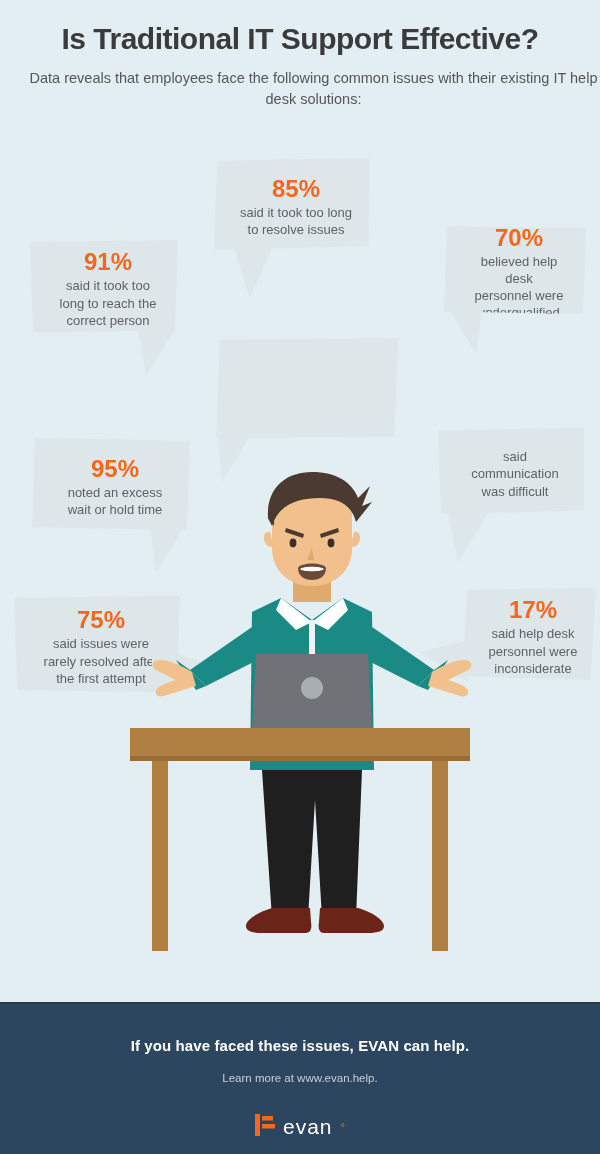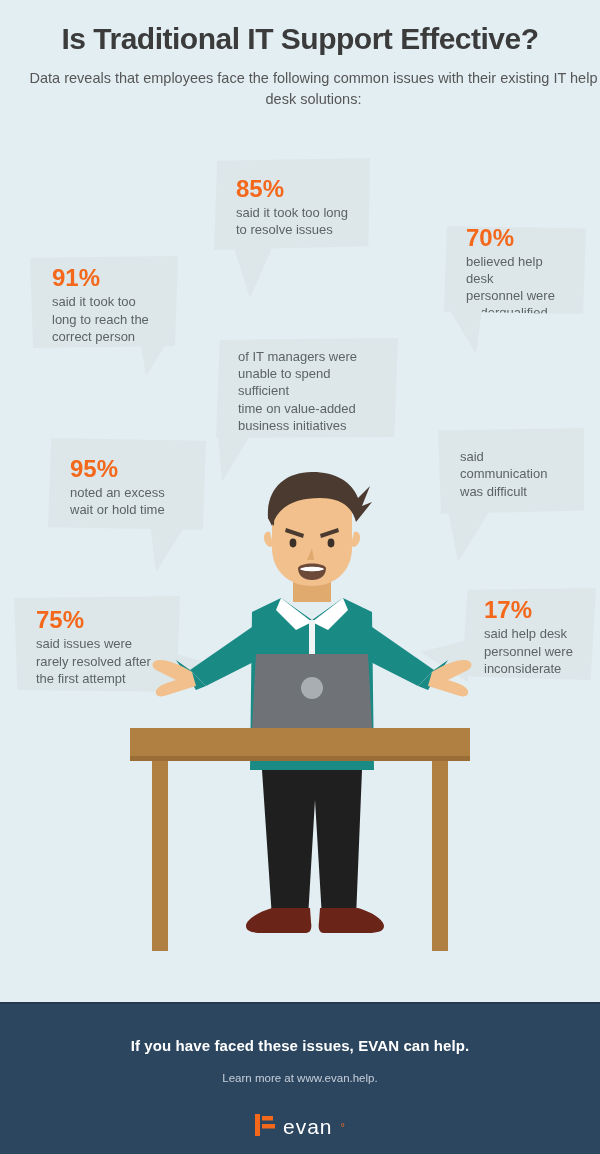--- a/index.html
+++ b/index.html
@@ -25,21 +25,21 @@
     font-size:14.5px; color:#565656; line-height:1.45;
     margin-top:12px;
     margin-left:27px;
   }
 
   
   .bubble { position:absolute; }
   .bubble-body {
     position:relative;
     background:#dde7ea;
-    width:100%; height:100%;
+    width:100%; height:100%;text-align:center;
   }
   .bubble-inner {
     position:absolute; left:0; top:0; width:100%; height:100%;
     padding:14px 14px 8px 22px;
     display:flex; flex-direction:column; justify-content:center;
   }
   .pct {
     color:#f4681c; font-size:24px; font-weight:bold;
     line-height:1.05; margin-bottom:3px;
   }
@@ -48,33 +48,33 @@
     white-space:pre-line;
   }
   .tail {
     position:absolute; width:0; height:0;
   }
 
   
   #b85  { left:214px; top:158px; width:156px; height:92px; }
   #b85 .bubble-body { clip-path: polygon(2% 3%, 100% 0%, 99% 96%, 0% 100%); }
 
-  #b91  { left:30px; top:256px; width:148px; height:92px; }
+  #b91  { left:30px; top:240px; width:148px; height:92px; }
   #b91 .bubble-body { clip-path: polygon(0% 2%, 100% 0%, 98% 98%, 2% 100%); }
 
   #b70  { left:444px; top:225px; width:142px; height:90px; }
   #b70 .bubble-body { clip-path: polygon(2% 1%, 100% 4%, 98% 99%, 0% 96%); }
 
   #b80  { left:216px; top:338px; width:182px; height:100px; }
   #b80 .bubble-body { clip-path: polygon(2% 2%, 100% 0%, 98% 99%, 0% 100%); }
 
   #b32  { left:438px; top:428px; width:146px; height:86px; }
   #b32 .bubble-body { clip-path: polygon(0% 3%, 100% 0%, 100% 96%, 2% 100%); }
 
-  #b95  { left:48px; top:438px; width:158px; height:92px; }
+  #b95  { left:32px; top:438px; width:158px; height:92px; }
   #b95 .bubble-body { clip-path: polygon(2% 0%, 100% 3%, 98% 100%, 0% 97%); }
 
   #b75  { left:14px; top:596px; width:166px; height:96px; }
   #b75 .bubble-body { clip-path: polygon(0% 2%, 100% 0%, 98% 100%, 2% 98%); }
 
   #b17  { left:462px; top:588px; width:134px; height:92px; }
   #b17 .bubble-body { clip-path: polygon(4% 2%, 100% 0%, 96% 100%, 0% 96%); }
 
   
   #scene { position:absolute; left:0; top:470px; width:600px; height:520px; }
@@ -141,24 +141,20 @@
 personnel were
 underqualified</div>
       </div>
     </div>
   </div>
   <div class="tail" style="left:450px;top:310px;border-left:26px solid transparent;border-right:6px solid transparent;border-top:44px solid #dde7ea;position:absolute;width:0;height:0;"></div>
 
   <div class="bubble" id="b80">
     <div class="bubble-body">
       <div class="bubble-inner">
-        <div class="btext">of IT managers were
-unable to spend sufficient
-time on value-added
-business initiatives</div>
       </div>
     </div>
   </div>
   <div class="tail" style="left:218px;top:436px;border-left:4px solid transparent;border-right:28px solid transparent;border-top:46px solid #dde7ea;position:absolute;width:0;height:0;"></div>
 
   <div class="bubble" id="b32">
     <div class="bubble-body">
       <div class="bubble-inner">
         <div class="btext">said communication
 was difficult</div>

